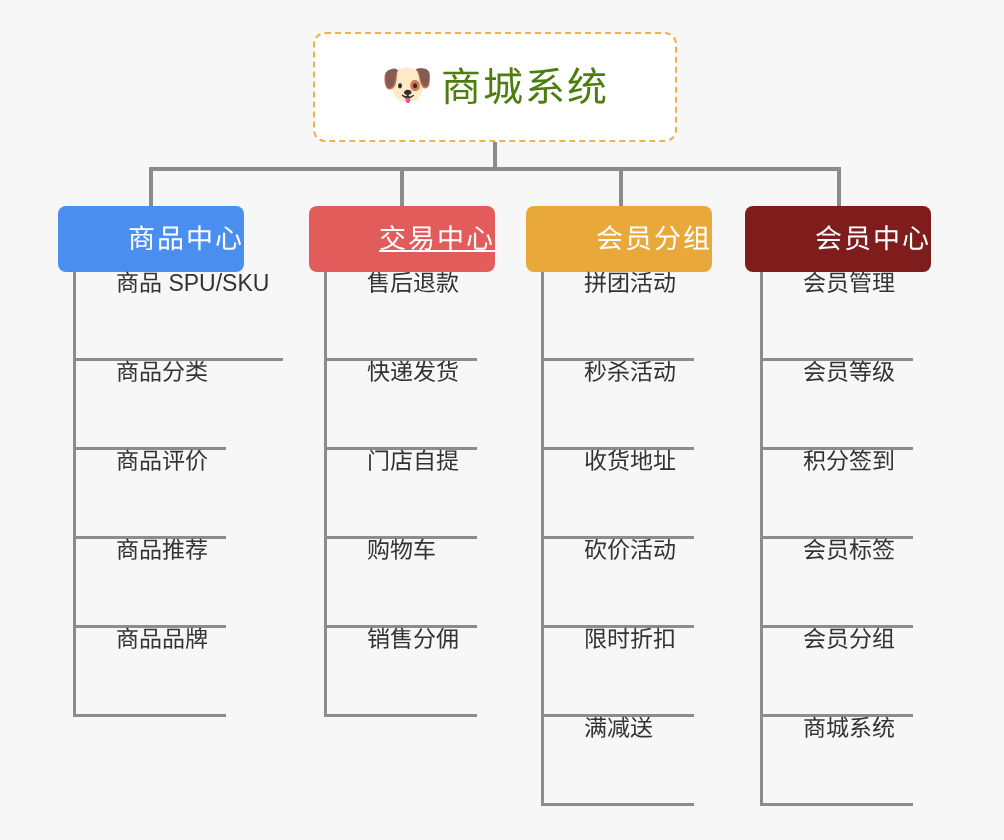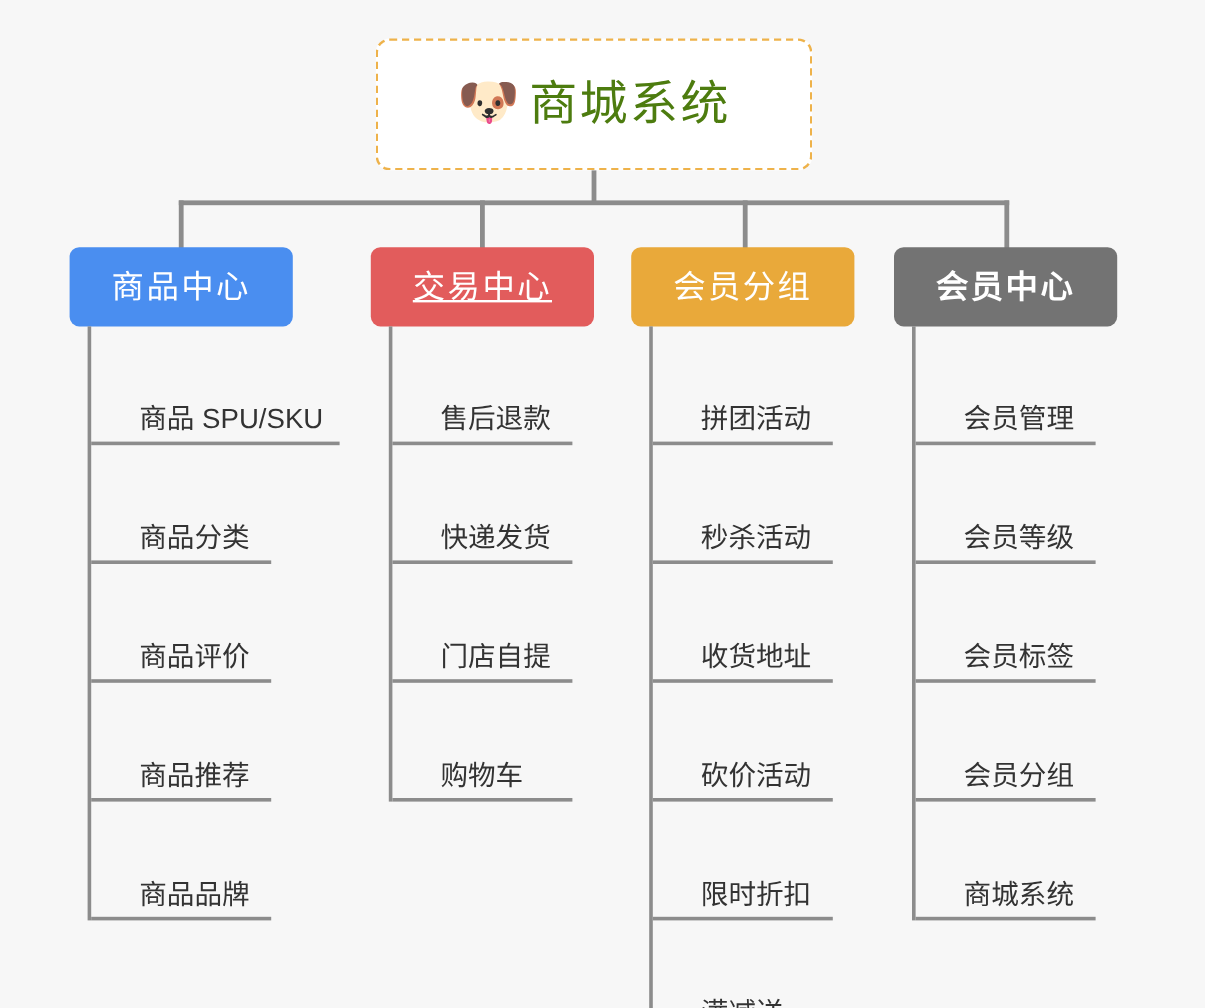--- a/index.html
+++ b/index.html
@@ -90,42 +90,42 @@
   .column.c2 { left: 526px; width: 186px; }
   .column.c3 { left: 745px; width: 186px; }
 
   .cat-box {
     width: 186px;
     height: 66px;
     box-sizing: border-box;
     border-radius: 8px;
     display: flex;
     align-items: center;
-    justify-content: center;
+    justify-content: flex-end;
     color: #ffffff;
     font-size: 27px;
     letter-spacing: 2px;
     line-height: 1;
     white-space: nowrap;
   }
 
   
   .leaf-list {
     position: relative;
     margin-left: 15px;
     padding-left: 0;
     border-left: 3px solid #8c8c8c;
     margin-top: 0;
   }
   .leaf-item {
     position: relative;
-    height: 99px;
+    height: 89px;
     box-sizing: border-box;
     display: flex;
-    align-items: flex-end;
+    align-items: flex-start;
     border-bottom: 3px solid #8c8c8c;
     width: max-content;
     min-width: 150px;
     padding-left: 40px;
     padding-right: 14px;
   }
   .leaf-label {
     font-size: 23px;
     color: #333333;
     line-height: 1;
@@ -183,20 +183,23 @@
         </div>
       <div class="leaf-item">
           <span class="leaf-label">快递发货</span>
         </div>
       <div class="leaf-item">
           <span class="leaf-label">门店自提</span>
         </div>
       <div class="leaf-item">
           <span class="leaf-label">购物车</span>
         </div>
+      <div class="leaf-item">
+          <span class="leaf-label">销售分佣</span>
+        </div>
     </div>
   </div>
 
   <div class="column c2">
     <div class="cat-box" style="background-color: rgb(233, 169, 58);">
       <span>会员分组</span>
     </div>
     <div class="leaf-list">
       <div class="leaf-item">
           <span class="leaf-label">拼团活动</span>
@@ -213,31 +216,34 @@
       <div class="leaf-item">
           <span class="leaf-label">限时折扣</span>
         </div>
       <div class="leaf-item">
           <span class="leaf-label">满减送</span>
         </div>
     </div>
   </div>
 
   <div class="column c3">
-    <div class="cat-box" style="background-color: #737373; font-weight: bold;">
+    <div class="cat-box" style="background-color: #7f1d1d;">
       <span>会员中心</span>
     </div>
     <div class="leaf-list">
       <div class="leaf-item">
           <span class="leaf-label">会员管理</span>
         </div>
       <div class="leaf-item">
           <span class="leaf-label">会员等级</span>
         </div>
       <div class="leaf-item">
+          <span class="leaf-label">积分签到</span>
+        </div>
+      <div class="leaf-item">
           <span class="leaf-label">会员标签</span>
         </div>
       <div class="leaf-item">
           <span class="leaf-label">会员分组</span>
         </div>
       <div class="leaf-item">
           <span class="leaf-label">商城系统</span>
         </div>
     </div>
   </div>

